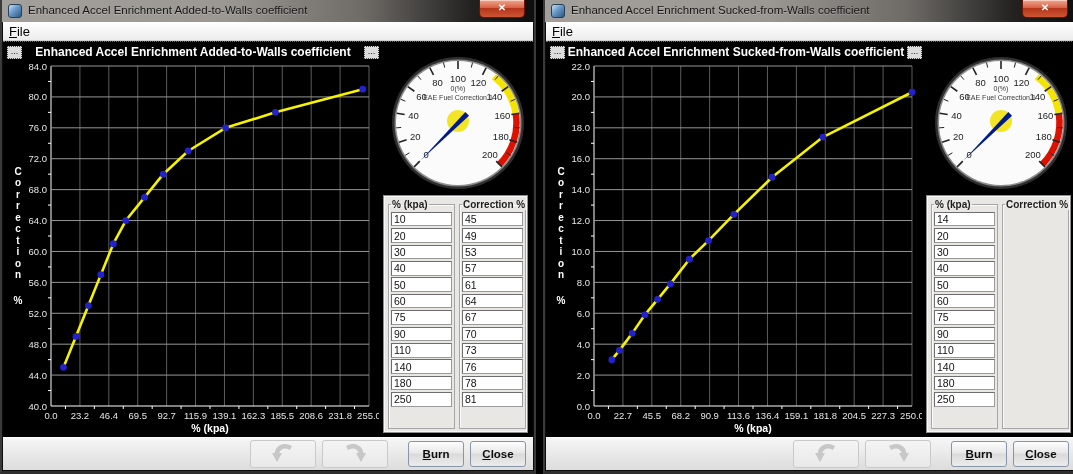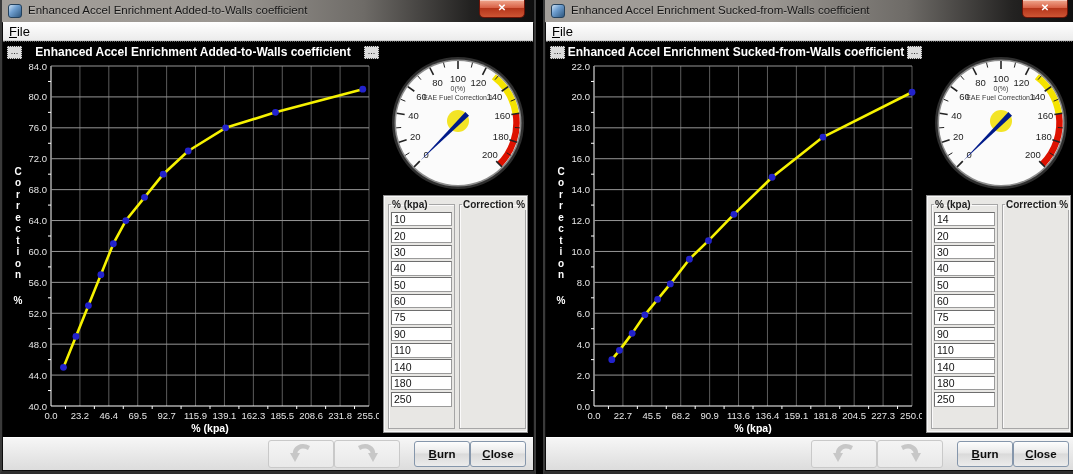--- a/index.html
+++ b/index.html
@@ -37,21 +37,21 @@
        border:1px solid #8f8f8f;box-shadow:inset 0 0 0 1px #f7f7f7;display:flex;gap:4px;
        padding:2px 1px 2px 4px;box-sizing:border-box;overflow:hidden;}
   fieldset.group{flex:1;margin:1px 0 1px 0;padding:0 2px 1px 2px;border:1px solid #a6a6a6;
        box-shadow:1px 1px 0 rgba(255,255,255,.8) inset;min-width:0;overflow:hidden;}
   fieldset.group legend{font-size:10px;font-weight:bold;color:#1d1d1d;padding:0 1px;white-space:nowrap;}
   input.cell{display:block;width:100%;box-sizing:border-box;height:14.5px;margin:1.9px 0;
        border:1px solid #9a9a9a;border-top-color:#6e6e6e;border-left-color:#6e6e6e;
        font-size:10.5px;padding:0 1px 0 2px;background:#fff;color:#111;font-family:"Liberation Sans",sans-serif;}
   .btnbar{position:absolute;left:1px;right:1px;bottom:1px;height:33px;
        background:linear-gradient(180deg,#f6f6f6,#dcdcdc);border-top:1px solid #ffffff;
-       display:flex;align-items:center;justify-content:flex-end;padding-right:7px;box-sizing:border-box;}
+       display:flex;align-items:center;justify-content:flex-end;gap:6px;padding-right:7px;box-sizing:border-box;}
   .icon-btn{width:64px;height:26px;background:linear-gradient(180deg,#f4f4f4,#e9e9e9);
        border:1px solid #c9c9c9;border-radius:3px;display:flex;align-items:center;justify-content:center;}
   .cmd-btn{width:56px;height:26px;background:linear-gradient(180deg,#fdfdfd,#e8e8e8 45%,#dadada 50%,#ececec);
        border:1px solid #8596ab;border-radius:3px;font-size:11.5px;font-weight:bold;color:#0d0d0d;
        text-align:center;line-height:24px;box-sizing:border-box;}
   .cmd-btn u,.title-text u{text-decoration:underline;}
   #burn-gap{margin-left:14px;}
 </style>
 </head>
 <body>
@@ -230,20 +230,34 @@
               <input class="cell" type="text" value="75" style="">
               <input class="cell" type="text" value="90" style="">
               <input class="cell" type="text" value="110" style="">
               <input class="cell" type="text" value="140" style="">
               <input class="cell" type="text" value="180" style="">
               <input class="cell" type="text" value="250" style="">
             </div>
         </fieldset>
         <fieldset class="group">
           <legend>Correction %</legend>
+          <div id="col2-0">
+              <input class="cell" type="text" value="45" style="">
+              <input class="cell" type="text" value="49" style="">
+              <input class="cell" type="text" value="53" style="">
+              <input class="cell" type="text" value="57" style="">
+              <input class="cell" type="text" value="61" style="">
+              <input class="cell" type="text" value="64" style="">
+              <input class="cell" type="text" value="67" style="">
+              <input class="cell" type="text" value="70" style="">
+              <input class="cell" type="text" value="73" style="">
+              <input class="cell" type="text" value="76" style="">
+              <input class="cell" type="text" value="78" style="">
+              <input class="cell" type="text" value="81" style="">
+            </div>
         </fieldset>
       </div>
     </div>
     <div class="btnbar">
       <div class="icon-btn">
         <svg width="26" height="22" viewBox="0 0 26 22">
           <path d="M21 5 C 13 1, 6 5, 7 13" fill="none" stroke="#c7c7c7" stroke-width="4.5"></path>
           <polygon points="2,10 12,10 7,19" fill="#c7c7c7"></polygon>
         </svg>
       </div>

